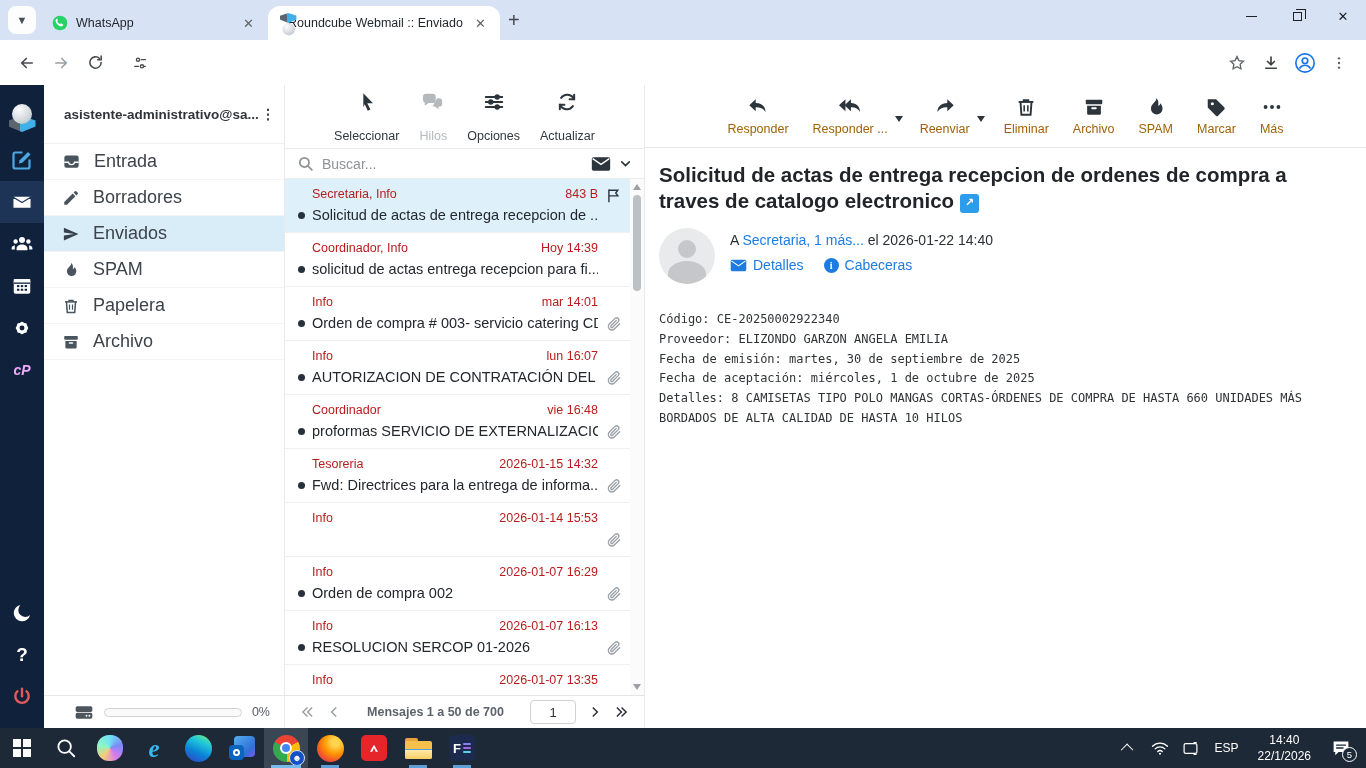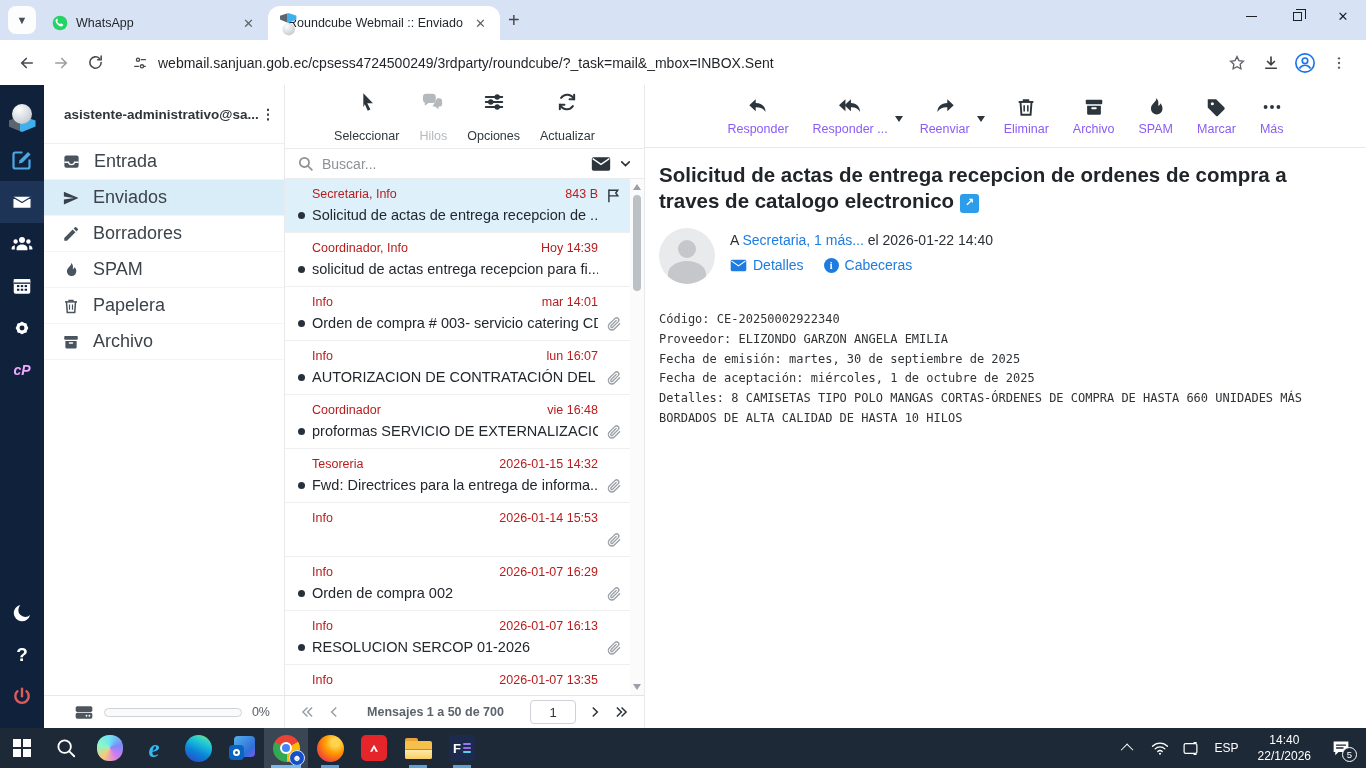--- a/index.html
+++ b/index.html
@@ -70,21 +70,21 @@
   .sb-arrow { width:0; height:0; border-left:4px solid transparent; border-right:4px solid transparent; position:absolute; }
   .sb-up { top:5px; border-bottom:6px solid #9aa0a6; }
   .sb-down { bottom:5px; border-top:6px solid #9aa0a6; }
   .pager { height:33px; border-top:1px solid #e2e4e6; display:flex; align-items:center; padding:0 14px; gap:12px; }
   .pg-ico { display:flex; }
   .pg-sum { flex:1; text-align:center; font-size:12.5px; font-weight:bold; color:#5c636b; }
   .pg-input { width:46px; height:24px; border:1px solid #ced2d6; border-radius:4px; text-align:center; font-size:13px; color:#333; outline:none; }
 
   .reading { flex:1; display:flex; flex-direction:column; }
   .mail-toolbar { height:63px; display:flex; align-items:center; justify-content:center; gap:16px; border-bottom:1px solid #e6eaee; }
-  .mbtn { display:flex; flex-direction:column; align-items:center; gap:4px; font-size:12.5px; color:#8b5cf6; position:relative; padding:0 4px; }
+  .mbtn { display:flex; flex-direction:column; align-items:center; gap:4px; font-size:12.5px; color:#a16207; position:relative; padding:0 4px; }
   .caret { position:absolute; right:-11px; top:20px; width:0; height:0; border-left:4.5px solid transparent; border-right:4.5px solid transparent; border-top:6px solid #2c343c; }
   .subject { padding:14px 20px 2px 14px; font-size:20.5px; font-weight:bold; color:#212529; line-height:1.28; max-width:705px; }
   .extlink { display:inline-flex; width:19px; height:19px; border-radius:3px; background:#2d9cea; color:#fff; align-items:center; justify-content:center; font-size:11px; font-family:"DejaVu Sans",sans-serif; vertical-align:2px; margin-left:6px; }
   .mail-head { display:flex; gap:15px; padding:12px 20px 6px 14px; }
   .avatar { width:56px; height:56px; border-radius:50%; background:#e9eaec; position:relative; overflow:hidden; flex:none; }
   .av-head { position:absolute; top:12px; left:19px; width:18px; height:18px; border-radius:50%; background:#c5c7ca; }
   .av-body { position:absolute; top:33px; left:9px; width:38px; height:26px; border-radius:50% 50% 0 0; background:#c5c7ca; }
   .head-lines { display:flex; flex-direction:column; gap:9px; padding-top:4px; font-size:14px; }
   .h-to { color:#2b3036; }
   .lnk { color:#1e7ce0; }
@@ -187,21 +187,20 @@
       </svg>
   </div>
   <div class="omnibox">
     <span style="margin-right:10px;">
       <svg width="16" height="16" viewBox="0 0 24 24" fill="none" stroke="#474c51" stroke-width="2">
           <circle cx="9" cy="7" r="2.4"></circle>
           <path d="M14 7h6M4 17h6M14 17h6" stroke-linecap="round"></path>
           <circle cx="15" cy="17" r="2.4" fill="#fff"></circle>
         </svg>
     </span>
-    <span class="url-text">webmail.sanjuan.gob.ec/cpsess4724500249/3rdparty/roundcube/?_task=mail&amp;_mbox=INBOX.Sent</span>
   </div>
   <div class="nav-right">
     <div class="nav-ico">
       <svg width="18" height="18" viewBox="0 0 24 24" fill="none" stroke="#5f6368" stroke-width="1.8">
           <path d="M12 3.5l2.6 5.3 5.9.9-4.3 4.1 1 5.9L12 17l-5.2 2.7 1-5.9-4.3-4.1 5.9-.9z"></path>
         </svg>
     </div>
     <div class="nav-ico">
       <svg width="18" height="18" viewBox="0 0 24 24" fill="none" stroke="#3c4043" stroke-width="2.2" stroke-linecap="round">
           <path d="M12 4v10M7.5 10L12 14.5 16.5 10M5 19h14"></path>
@@ -301,31 +300,31 @@
       <span class="acct-name">asistente-administrativo@sa...</span>
       <span class="kebab">⋮</span>
     </div>
     <div class="folder-row">
       <svg width="19" height="19" viewBox="0 0 24 24">
           <rect x="3" y="4.5" width="18" height="15.5" rx="2.5" fill="#49545e"></rect>
           <path d="M3 13h5.2c.2 1.9 1.8 3 3.8 3s3.6-1.1 3.8-3H21" stroke="#fff" stroke-width="1.7" fill="none"></path>
         </svg>
       <span>Entrada</span>
     </div>
+    <div class="folder-row">
+      <svg width="18" height="18" viewBox="0 0 24 24" fill="#49545e">
+          <path d="M3 17.3V21h3.7L17.9 9.8 14.2 6.1 3 17.3zM21 6.7a1.2 1.2 0 000-1.7l-2-2a1.2 1.2 0 00-1.7 0l-1.8 1.8 3.7 3.7z"></path>
+        </svg>
+      <span>Borradores</span>
+    </div>
     <div class="folder-row sel">
       <svg width="18" height="18" viewBox="0 0 24 24" fill="#38424c">
           <path d="M2.5 20.5L22 12 2.5 3.5v6.6L16 12 2.5 13.9z"></path>
         </svg>
       <span>Enviados</span>
-    </div>
-    <div class="folder-row">
-      <svg width="18" height="18" viewBox="0 0 24 24" fill="#49545e">
-          <path d="M3 17.3V21h3.7L17.9 9.8 14.2 6.1 3 17.3zM21 6.7a1.2 1.2 0 000-1.7l-2-2a1.2 1.2 0 00-1.7 0l-1.8 1.8 3.7 3.7z"></path>
-        </svg>
-      <span>Borradores</span>
     </div>
     <div class="folder-row">
       <svg width="18" height="18" viewBox="0 0 24 24" fill="#49545e">
           <path d="M12.2 2.2c1.2 4-5.7 6-5.7 11.6a6.3 6.3 0 0012.6 0c0-2.3-.9-4.2-2.2-5.8-.4 1.7-1.3 2.5-2.6 2.7.9-2.9.4-6.2-2.1-8.5z"></path>
         </svg>
       <span>SPAM</span>
     </div>
     <div class="folder-row">
       <svg width="18" height="18" viewBox="0 0 24 24" fill="none" stroke="#49545e" stroke-width="2">
           <path d="M4 6.5h16"></path>

